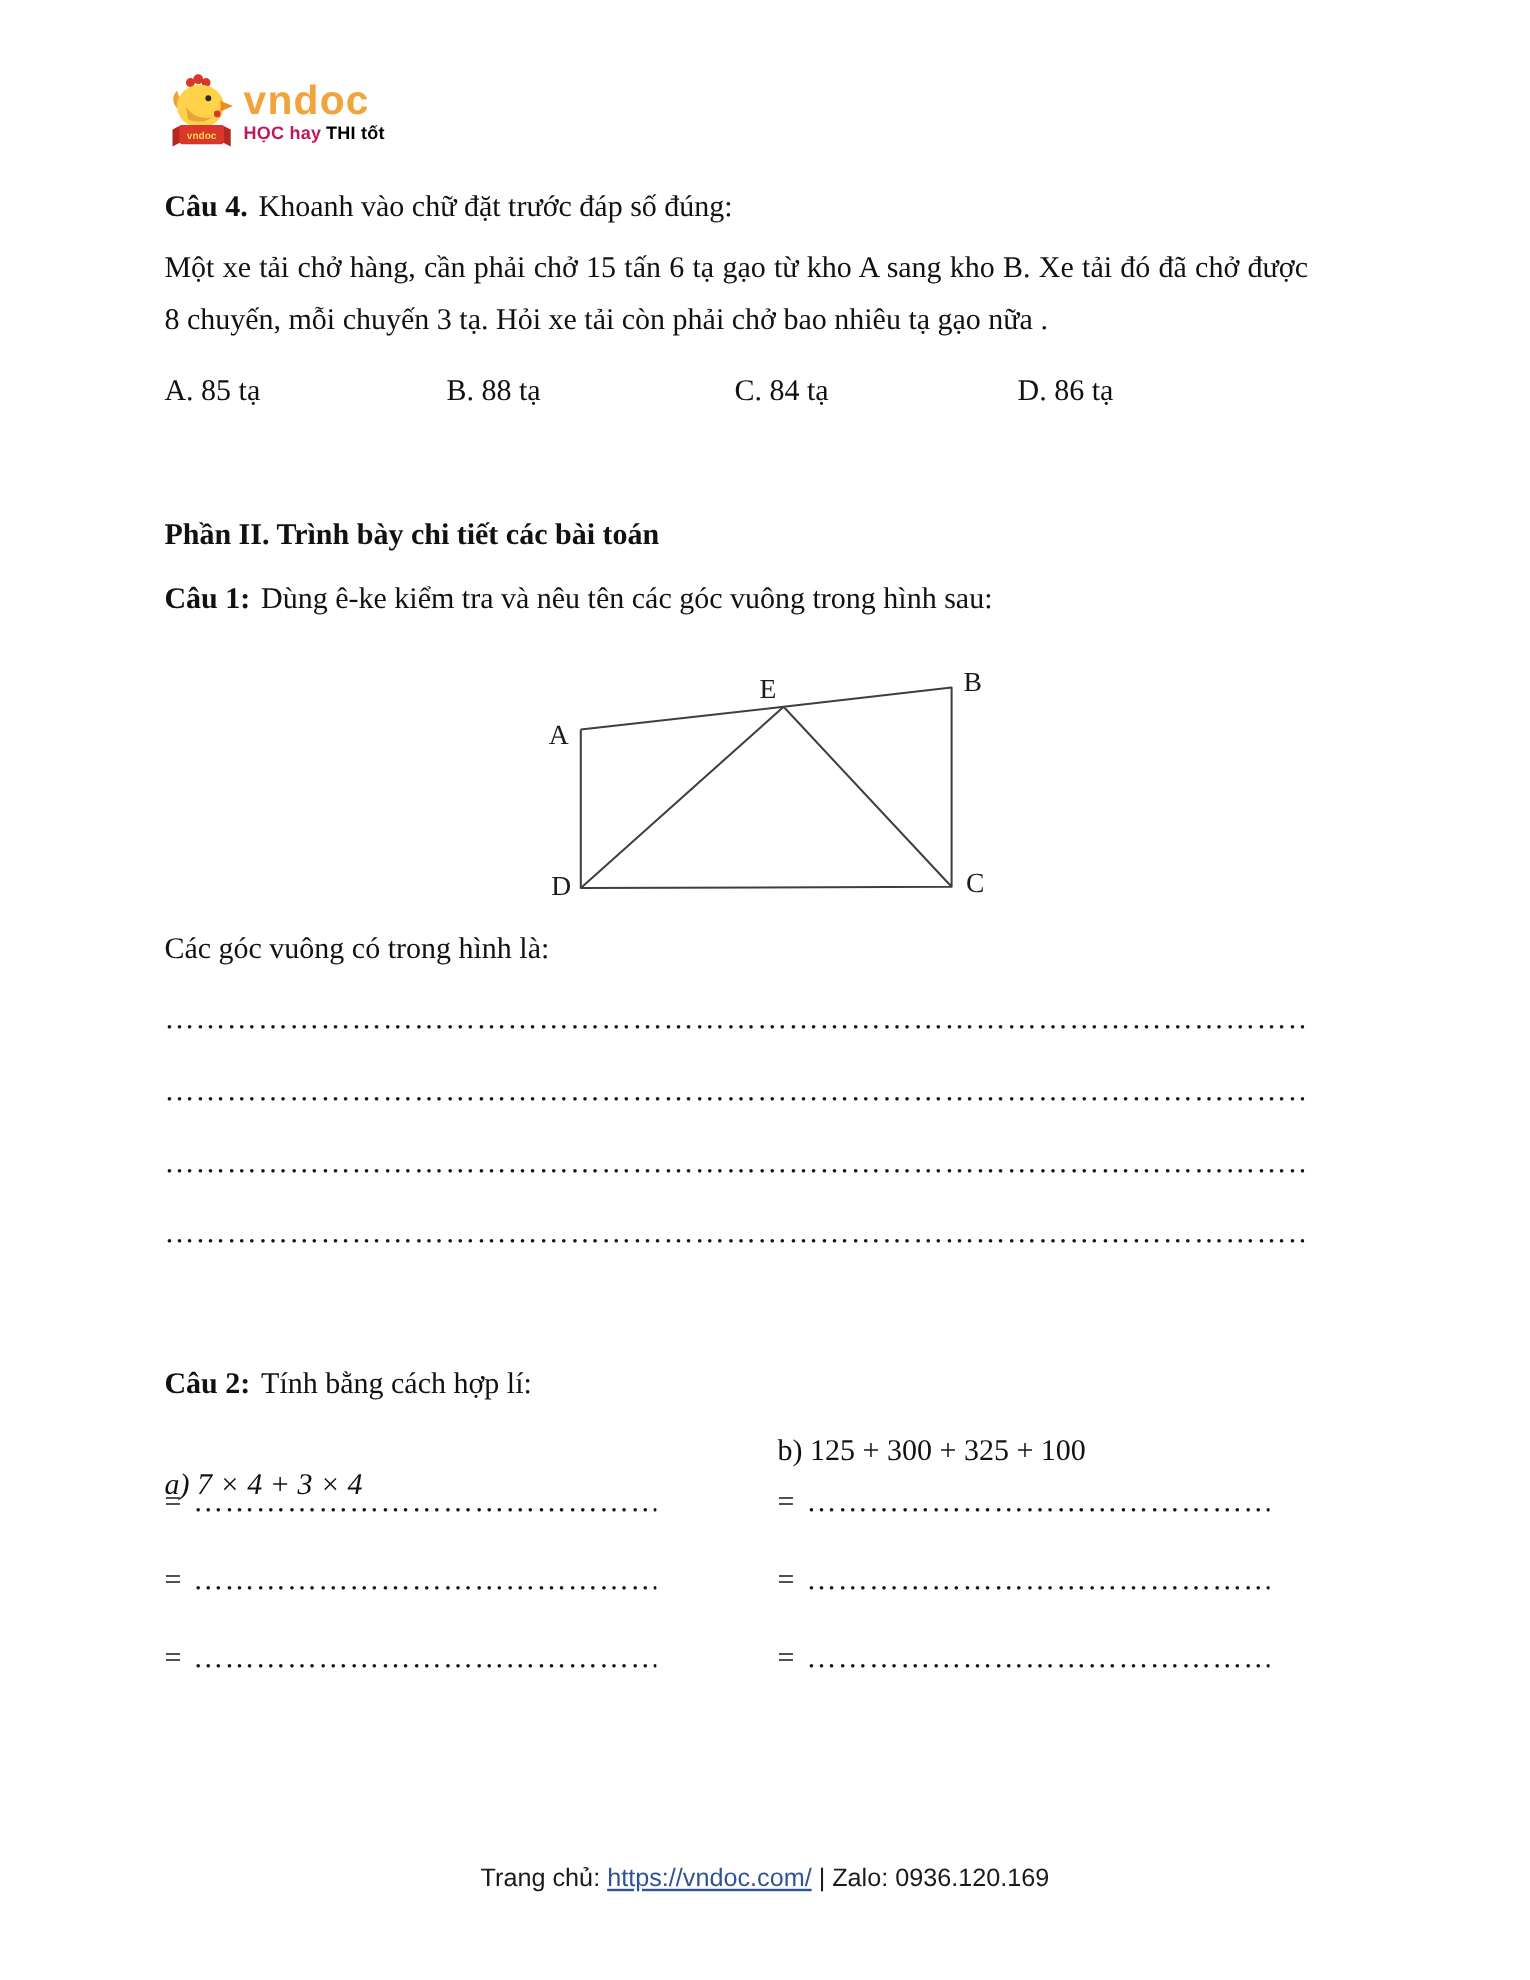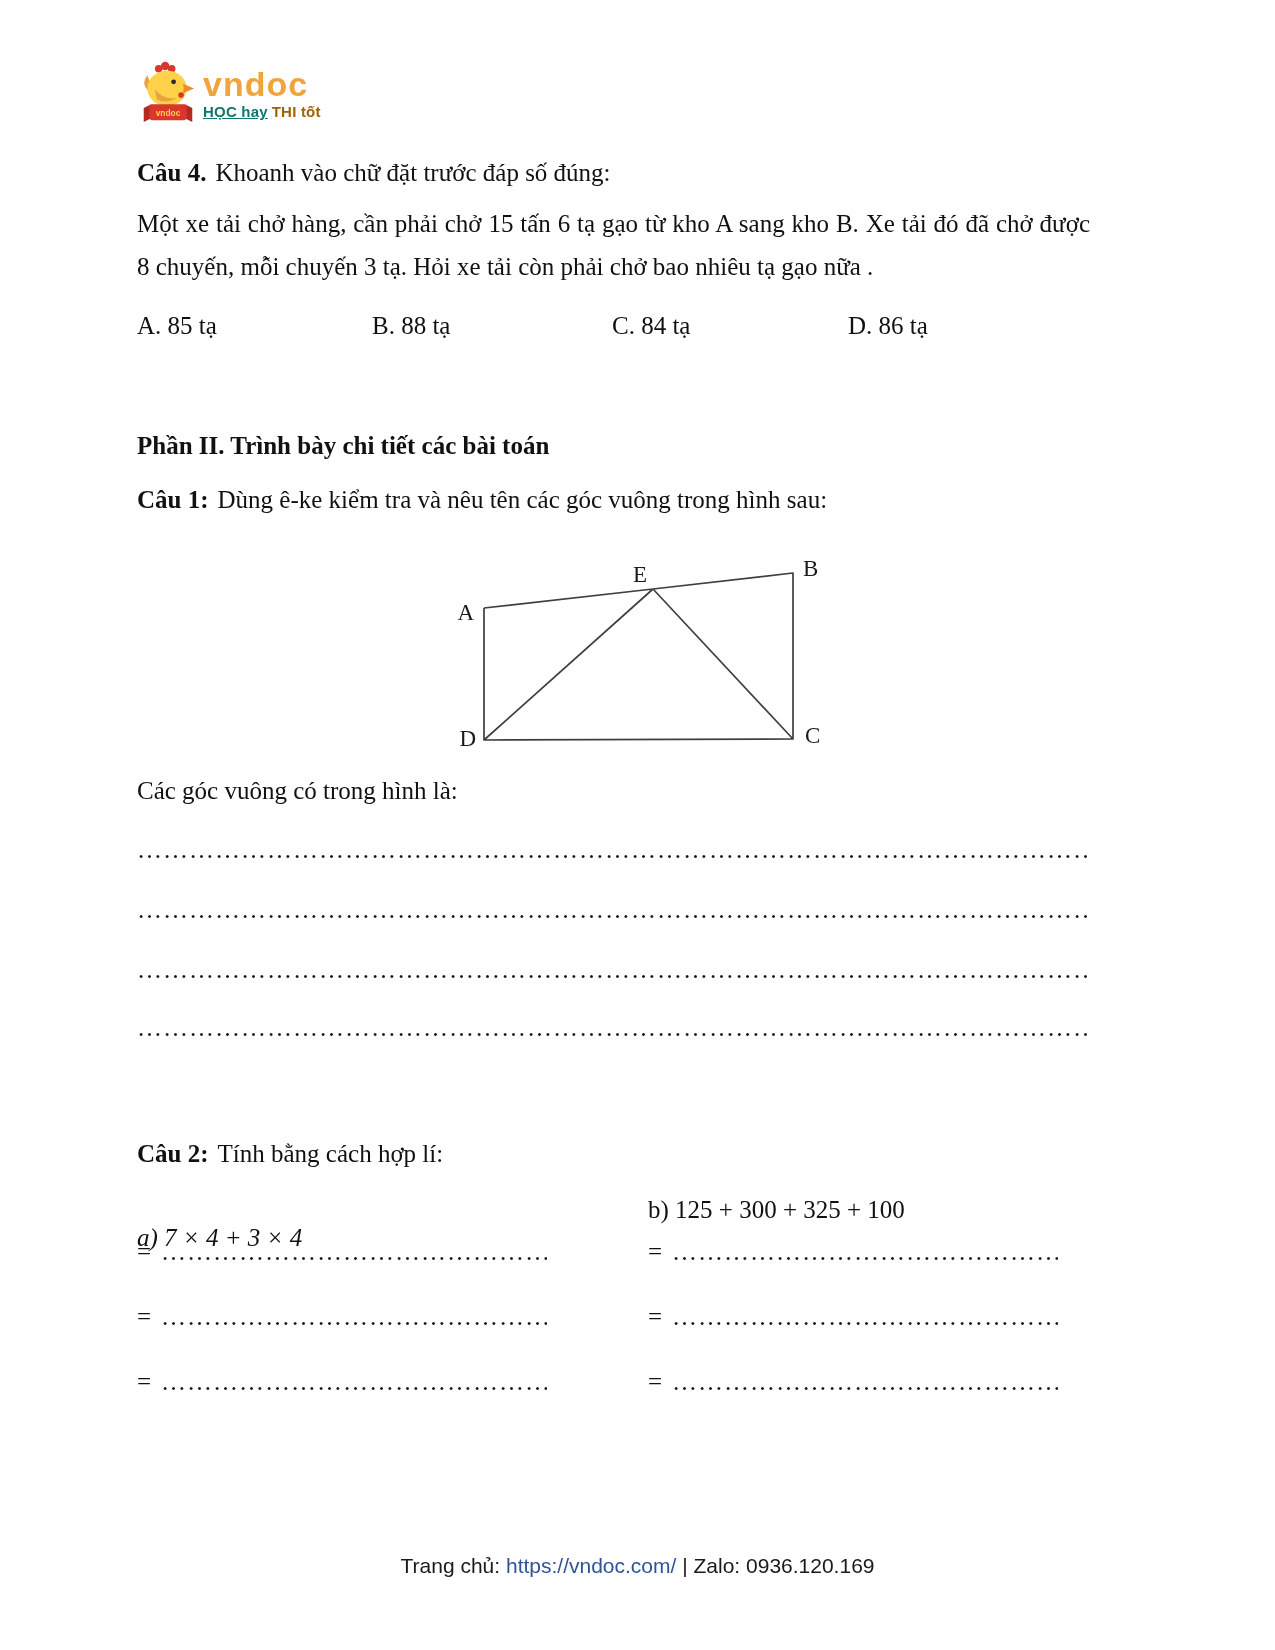--- a/index.html
+++ b/index.html
@@ -11,38 +11,38 @@
     color:#111;
     overflow:hidden;
     margin:0 auto;
   }
   .abs{position:absolute;}
   
   .logo{left:140px;top:60px;display:flex;gap:7px;align-items:flex-start;font-family:"Liberation Sans","DejaVu Sans",sans-serif;}
   .logo-text{margin-top:8px;}
   .logo-brand{font-size:34px;font-weight:bold;color:#F1A43B;letter-spacing:1px;line-height:32px;}
   .logo-tagline{font-size:15px;font-weight:bold;margin-top:3px;letter-spacing:0.2px;}
-  .tag-green{color:#0f766e;text-decoration:underline;}
-  .tag-red{color:#a16207;margin-left:4px;}
+  .tag-green{color:#be185d;}
+  .tag-red{color:#000000;margin-left:4px;}
   .doc-title{left:660px;top:72px;font-family:"Liberation Sans","DejaVu Sans",sans-serif;font-size:21.5px;color:#1f1f1f;}
   
   .serif-line{font-size:25px;line-height:36px;white-space:nowrap;}
   .b{font-weight:bold;}
   .q-label{font-weight:bold;margin-right:9px;text-align:center;}
   .para{left:137px;top:202px;width:953px;font-size:25px;line-height:43px;text-align:justify;}
   .opt{top:308px;font-size:25px;line-height:36px;text-align:right;}
   
   .dotline{left:137px;width:950px;height:36px;font-size:25px;line-height:36px;overflow:hidden;white-space:nowrap;letter-spacing:1px;color:#151515;}
   
   .workline{display:flex;align-items:baseline;font-size:25px;line-height:36px;}
   .workline .eq{margin-right:10px;}
   .workline .fill{display:inline-block;width:386px;overflow:hidden;white-space:nowrap;letter-spacing:1px;color:#151515;}
   
   .footer{left:0;top:1551px;width:1275px;text-align:center;font-family:"Liberation Sans","DejaVu Sans",sans-serif;font-size:21px;color:#1a1a1a;line-height:30px;}
-  .footer a{color:#2F5496;cursor:pointer;}
+  .footer a{color:#2F5496;text-decoration:underline;cursor:pointer;}
   .fig{left:430px;top:540px;}
   .fig text{font-family:"Liberation Serif","DejaVu Serif",serif;font-size:23px;fill:#1a1a1a;}
 </style>
 </head>
 <body>
 
 <div class="page">
 
   <div class="abs logo">
     <svg viewBox="0 0 60 72" width="56" height="68">

